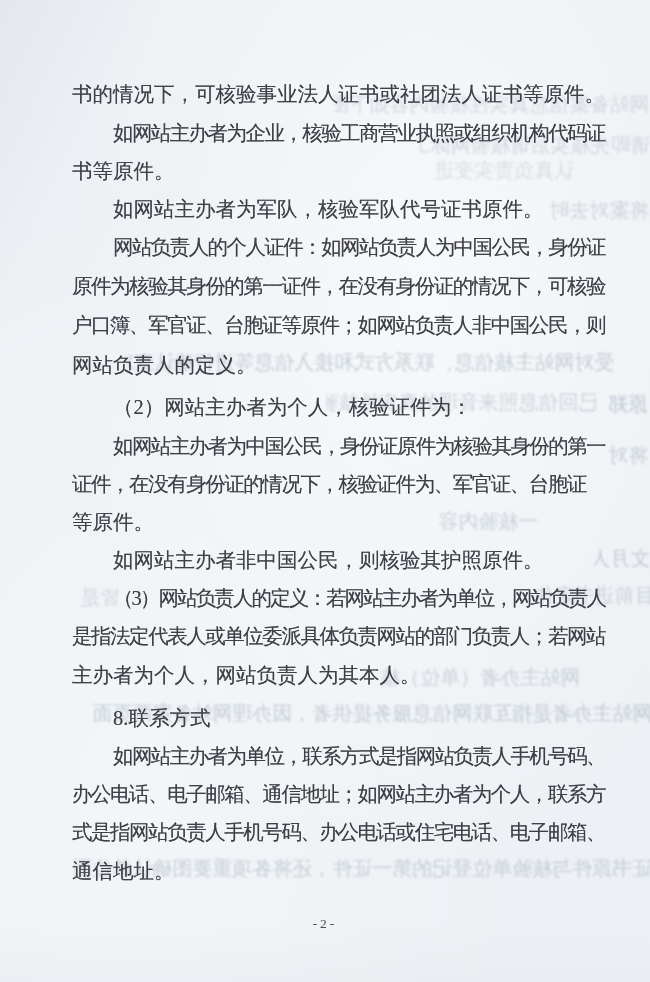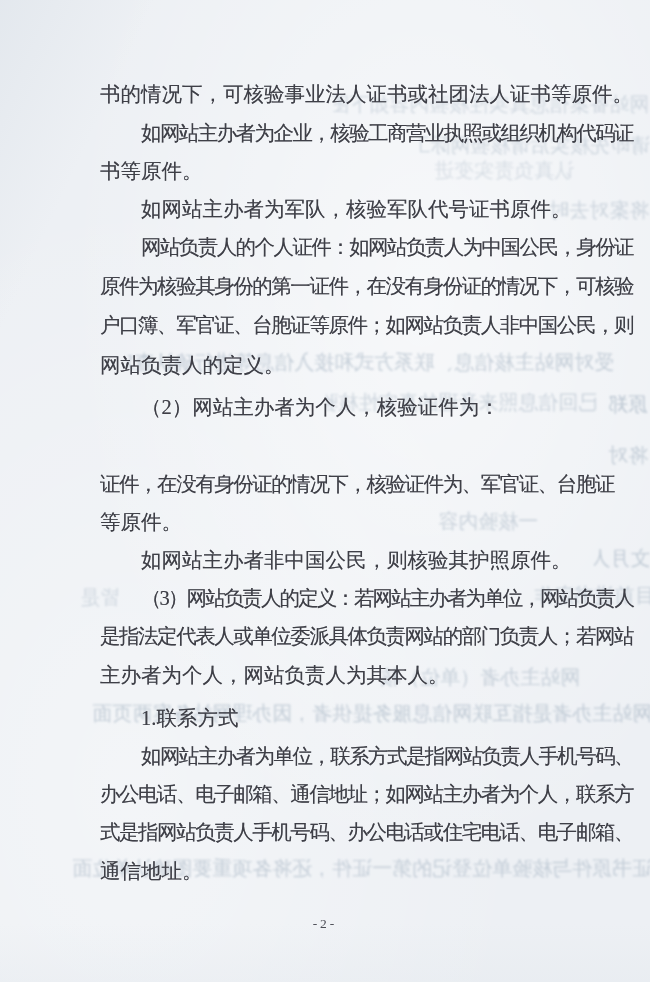--- a/index.html
+++ b/index.html
@@ -24,21 +24,20 @@
   .line{
     position:absolute;
     left:72px;
     width:533px;
     height:32px;
     font-size:20.5px;
     line-height:30px;
     color:#3e3f47;
     white-space:nowrap;
     text-shadow:0 0 0.5px rgba(62,63,71,0.55);
-    margin-left:28px;
   }
   .line.indent{ padding-left:41px; width:492px; }
   .footer{
     position:absolute;
     top:916px; left:0; width:650px;
     text-align:center;
     font-size:13.5px;
     letter-spacing:3px;
     color:#4b4c55;
   }
@@ -94,26 +93,27 @@
 
   <div class="line fill" style="top:79px"><span style="letter-spacing: 0px;">书的情况下，可核验事业法人证书或社团法人证书等原件。</span></div>
   <div class="line indent fill" style="top:118px"><span style="letter-spacing: -1.57692px;">如网站主办者为企业，核验工商营业执照或组织机构代码证</span></div>
   <div class="line indent" style="top:194px"><span>如网站主办者为军队，核验军队代号证书原件。</span></div>
   <div class="line" style="top:156px"><span>书等原件。</span></div>
   <div class="line indent fill" style="top:232px"><span style="letter-spacing: -1.57692px;">网站负责人的个人证件：如网站负责人为中国公民，身份证</span></div>
   <div class="line fill" style="top:271px"><span style="letter-spacing: -1.46429px;">原件为核验其身份的第一证件，在没有身份证的情况下，可核验</span></div>
   <div class="line fill" style="top:310px"><span style="letter-spacing: -1.46429px;">户口簿、军官证、台胞证等原件；如网站负责人非中国公民，则</span></div>
   <div class="line" style="top:350px"><span>网站负责人的定义。</span></div>
   <div class="line indent" style="top:392px"><span>（2）网站主办者为个人，核验证件为：</span></div>
+  <div class="line indent fill" style="top:431px"><span style="letter-spacing: -1.57692px;">如网站主办者为中国公民，身份证原件为核验其身份的第一</span></div>
   <div class="line fill" style="top:469px"><span style="letter-spacing: -1.46429px;">证件，在没有身份证的情况下，核验证件为、军官证、台胞证</span></div>
   <div class="line" style="top:507px"><span>等原件。</span></div>
   <div class="line indent" style="top:545px"><span>如网站主办者非中国公民，则核验其护照原件。</span></div>
   <div class="line indent fill" style="top:583px"><span style="letter-spacing: -1.89815px;">（3）网站负责人的定义：若网站主办者为单位，网站负责人</span></div>
   <div class="line fill" style="top:621px"><span style="letter-spacing: -1.46429px;">是指法定代表人或单位委派具体负责网站的部门负责人；若网站</span></div>
   <div class="line" style="top:660px"><span>主办者为个人，网站负责人为其本人。</span></div>
-  <div class="line indent" style="top:703px"><span>1.联系方式</span></div>
+  <div class="line indent" style="top:703px"><span>8.联系方式</span></div>
   <div class="line indent fill" style="top:741px"><span style="letter-spacing: -1.57692px;">如网站主办者为单位，联系方式是指网站负责人手机号码、</span></div>
   <div class="line fill" style="top:779px"><span style="letter-spacing: -1.46429px;">办公电话、电子邮箱、通信地址；如网站主办者为个人，联系方</span></div>
   <div class="line fill" style="top:817px"><span style="letter-spacing: -1.46429px;">式是指网站负责人手机号码、办公电话或住宅电话、电子邮箱、</span></div>
   <div class="line" style="top:856px"><span>通信地址。</span></div>
 
   <div class="footer">-2-</div>
 </div>
 
 </body></html>

